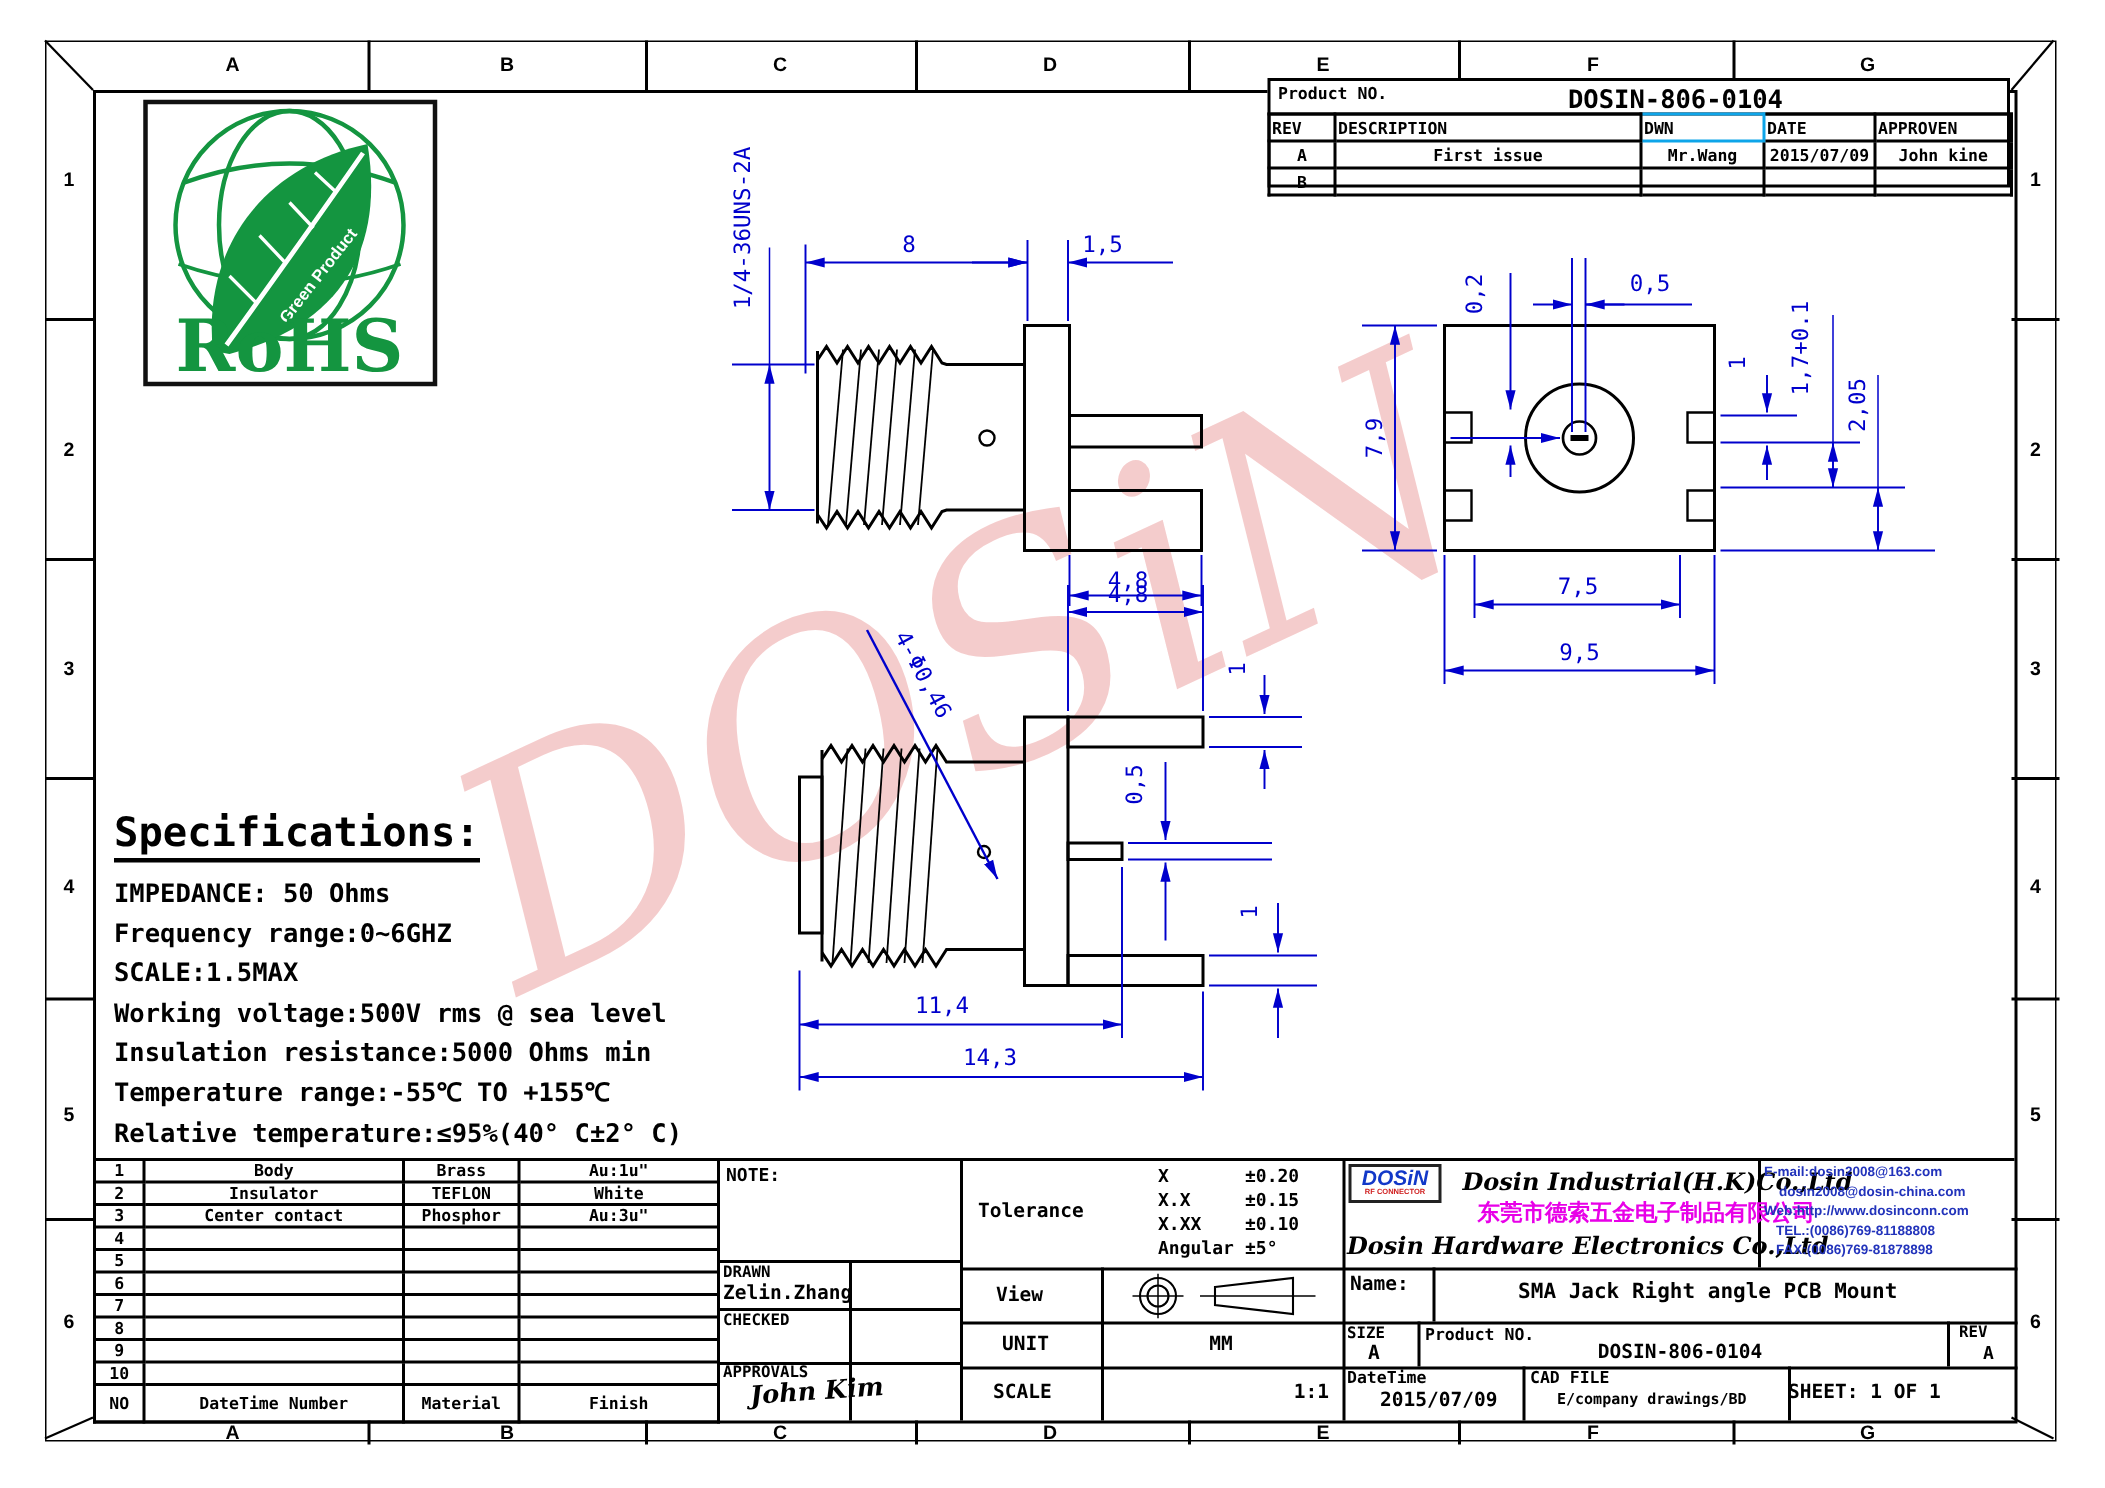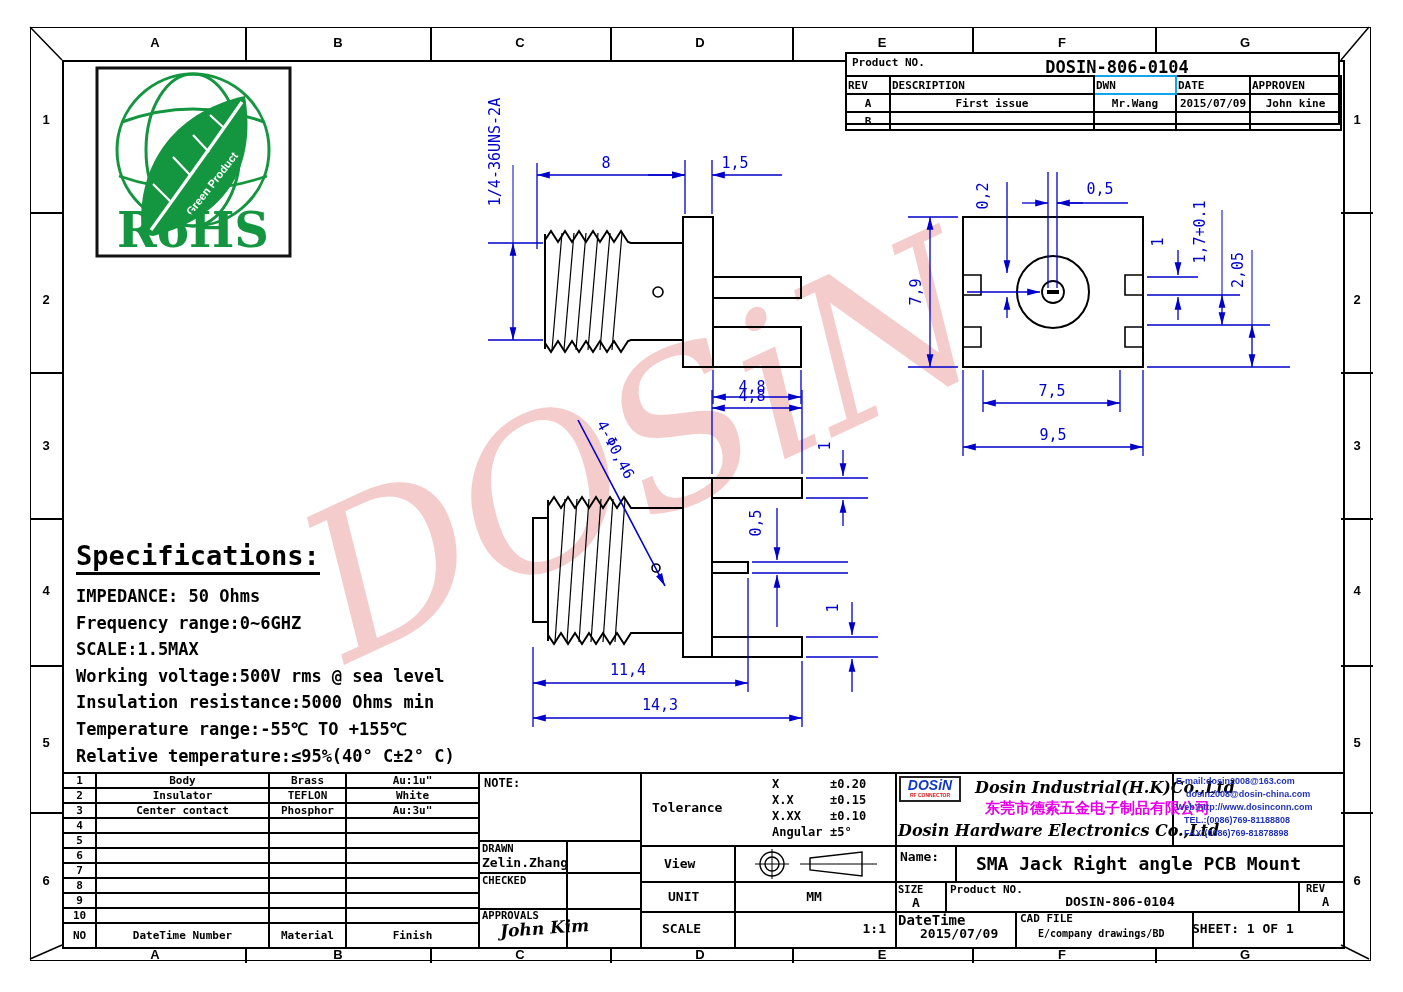--- a/index.html
+++ b/index.html
@@ -444,24 +444,24 @@
 <span class="abs companyname" style="left:898px;top:821px">Dosin Hardware Electronics Co.,Ltd</span>
 <div class="abs" style="left:1176px;top:775px;width:166px">
   <div class="contact">E-mail:dosin2008@163.com</div>
   <div class="contact" style="padding-left:10px">dosin2008@dosin-china.com</div>
   <div class="contact">Web:http://www.dosinconn.com</div>
   <div class="contact" style="padding-left:8px">TEL.:(0086)769-81188808</div>
   <div class="contact" style="padding-left:8px">FAX:(0086)769-81878898</div>
 </div>
 
 <span class="tbl-label" style="left:900px;top:849px;font-size:13px">Name:</span>
-<div class="abs b" style="left:955px;top:853px;width:367px;text-align:center;font-size:18px;white-space:nowrap">SMA Jack Right angle PCB Mount</div>
+<div class="abs b" style="left:955px;top:853px;width:367px;text-align:center;font-size:14px;white-space:nowrap">SMA Jack Right angle PCB Mount</div>
 <span class="tbl-label" style="left:898px;top:883px;font-size:10.5px">SIZE</span>
 <span class="tbl-label" style="left:912px;top:895px;font-size:13px">A</span>
 <span class="tbl-label" style="left:950px;top:883px;font-size:11px">Product NO.</span>
 <div class="abs b" style="left:1000px;top:894px;width:240px;text-align:center;font-size:13px">DOSIN-806-0104</div>
 <span class="tbl-label" style="left:1306px;top:882px;font-size:10.5px">REV</span>
 <span class="tbl-label" style="left:1322px;top:895px;font-size:12px">A</span>
-<span class="tbl-label" style="left:898px;top:912px;font-size:14px">DateTime</span>
+<span class="tbl-label" style="left:898px;top:912px;font-size:11px">DateTime</span>
 <span class="tbl-label" style="left:920px;top:926px;font-size:13px">2015/07/09</span>
 <span class="tbl-label" style="left:1020px;top:912px;font-size:11px">CAD FILE</span>
 <span class="tbl-label" style="left:1038px;top:928px;font-size:10px">E/company drawings/BD</span>
 <div class="abs b" style="left:1192px;top:921px;width:153px;text-align:left;font-size:13px">SHEET: 1 OF 1</div>
 
 </body></html>

